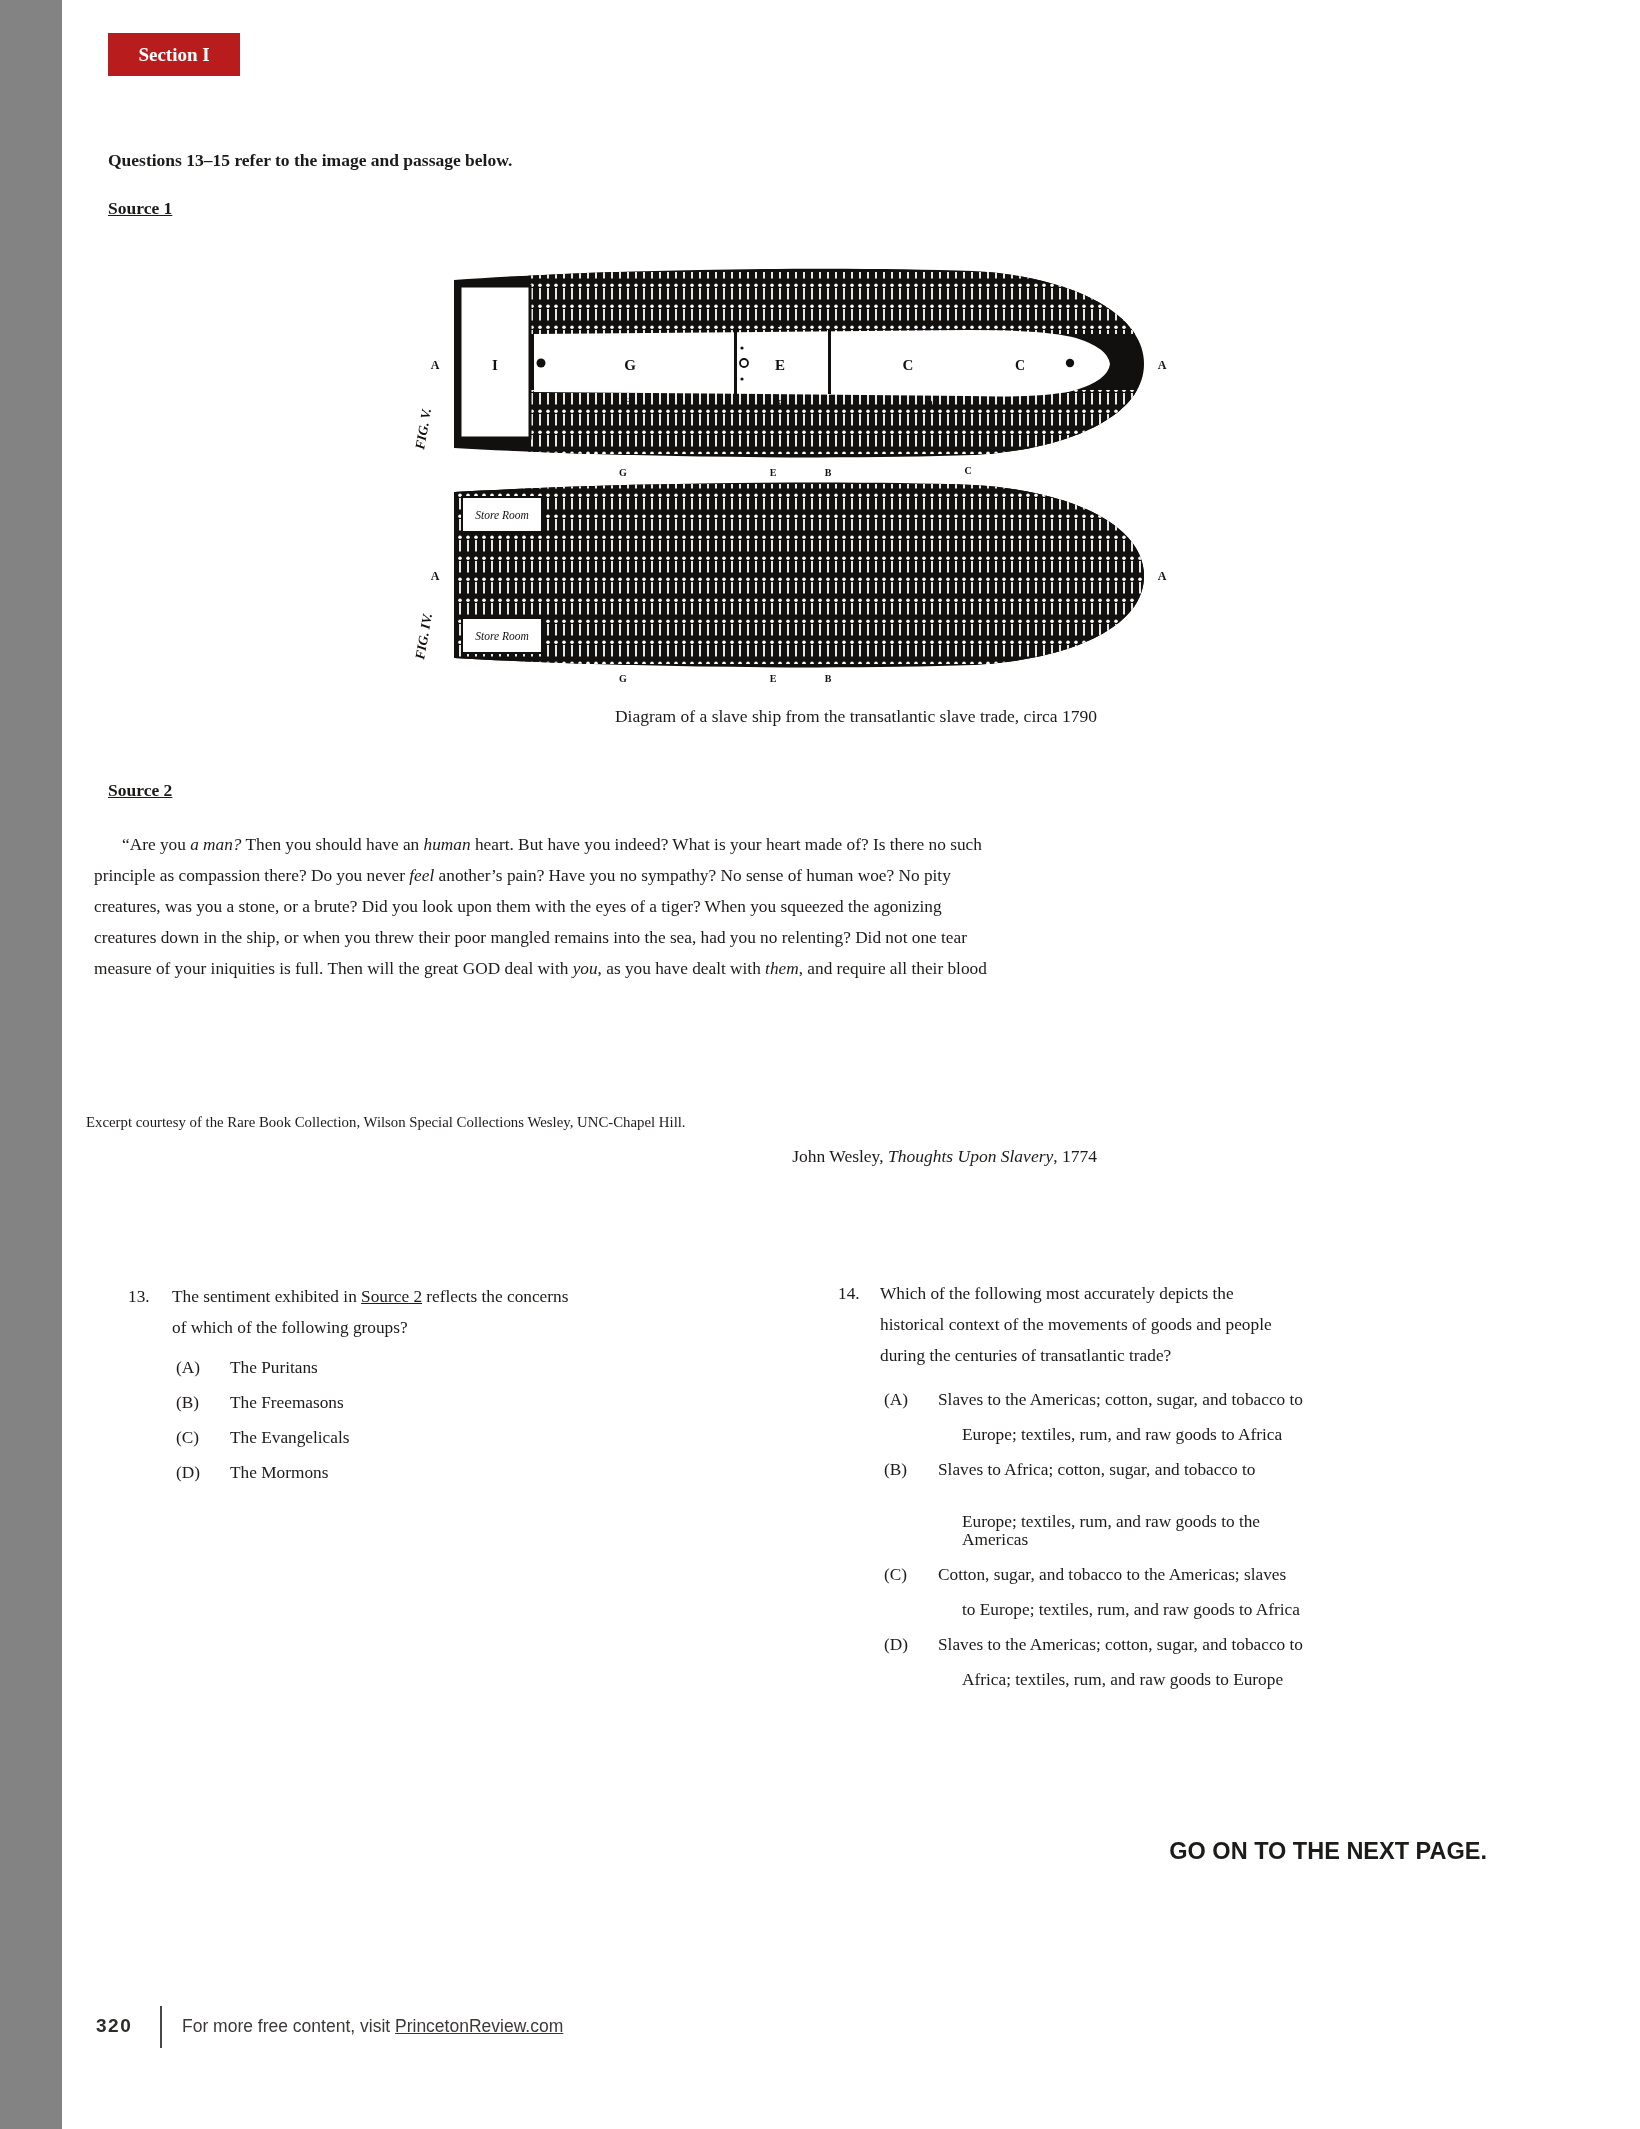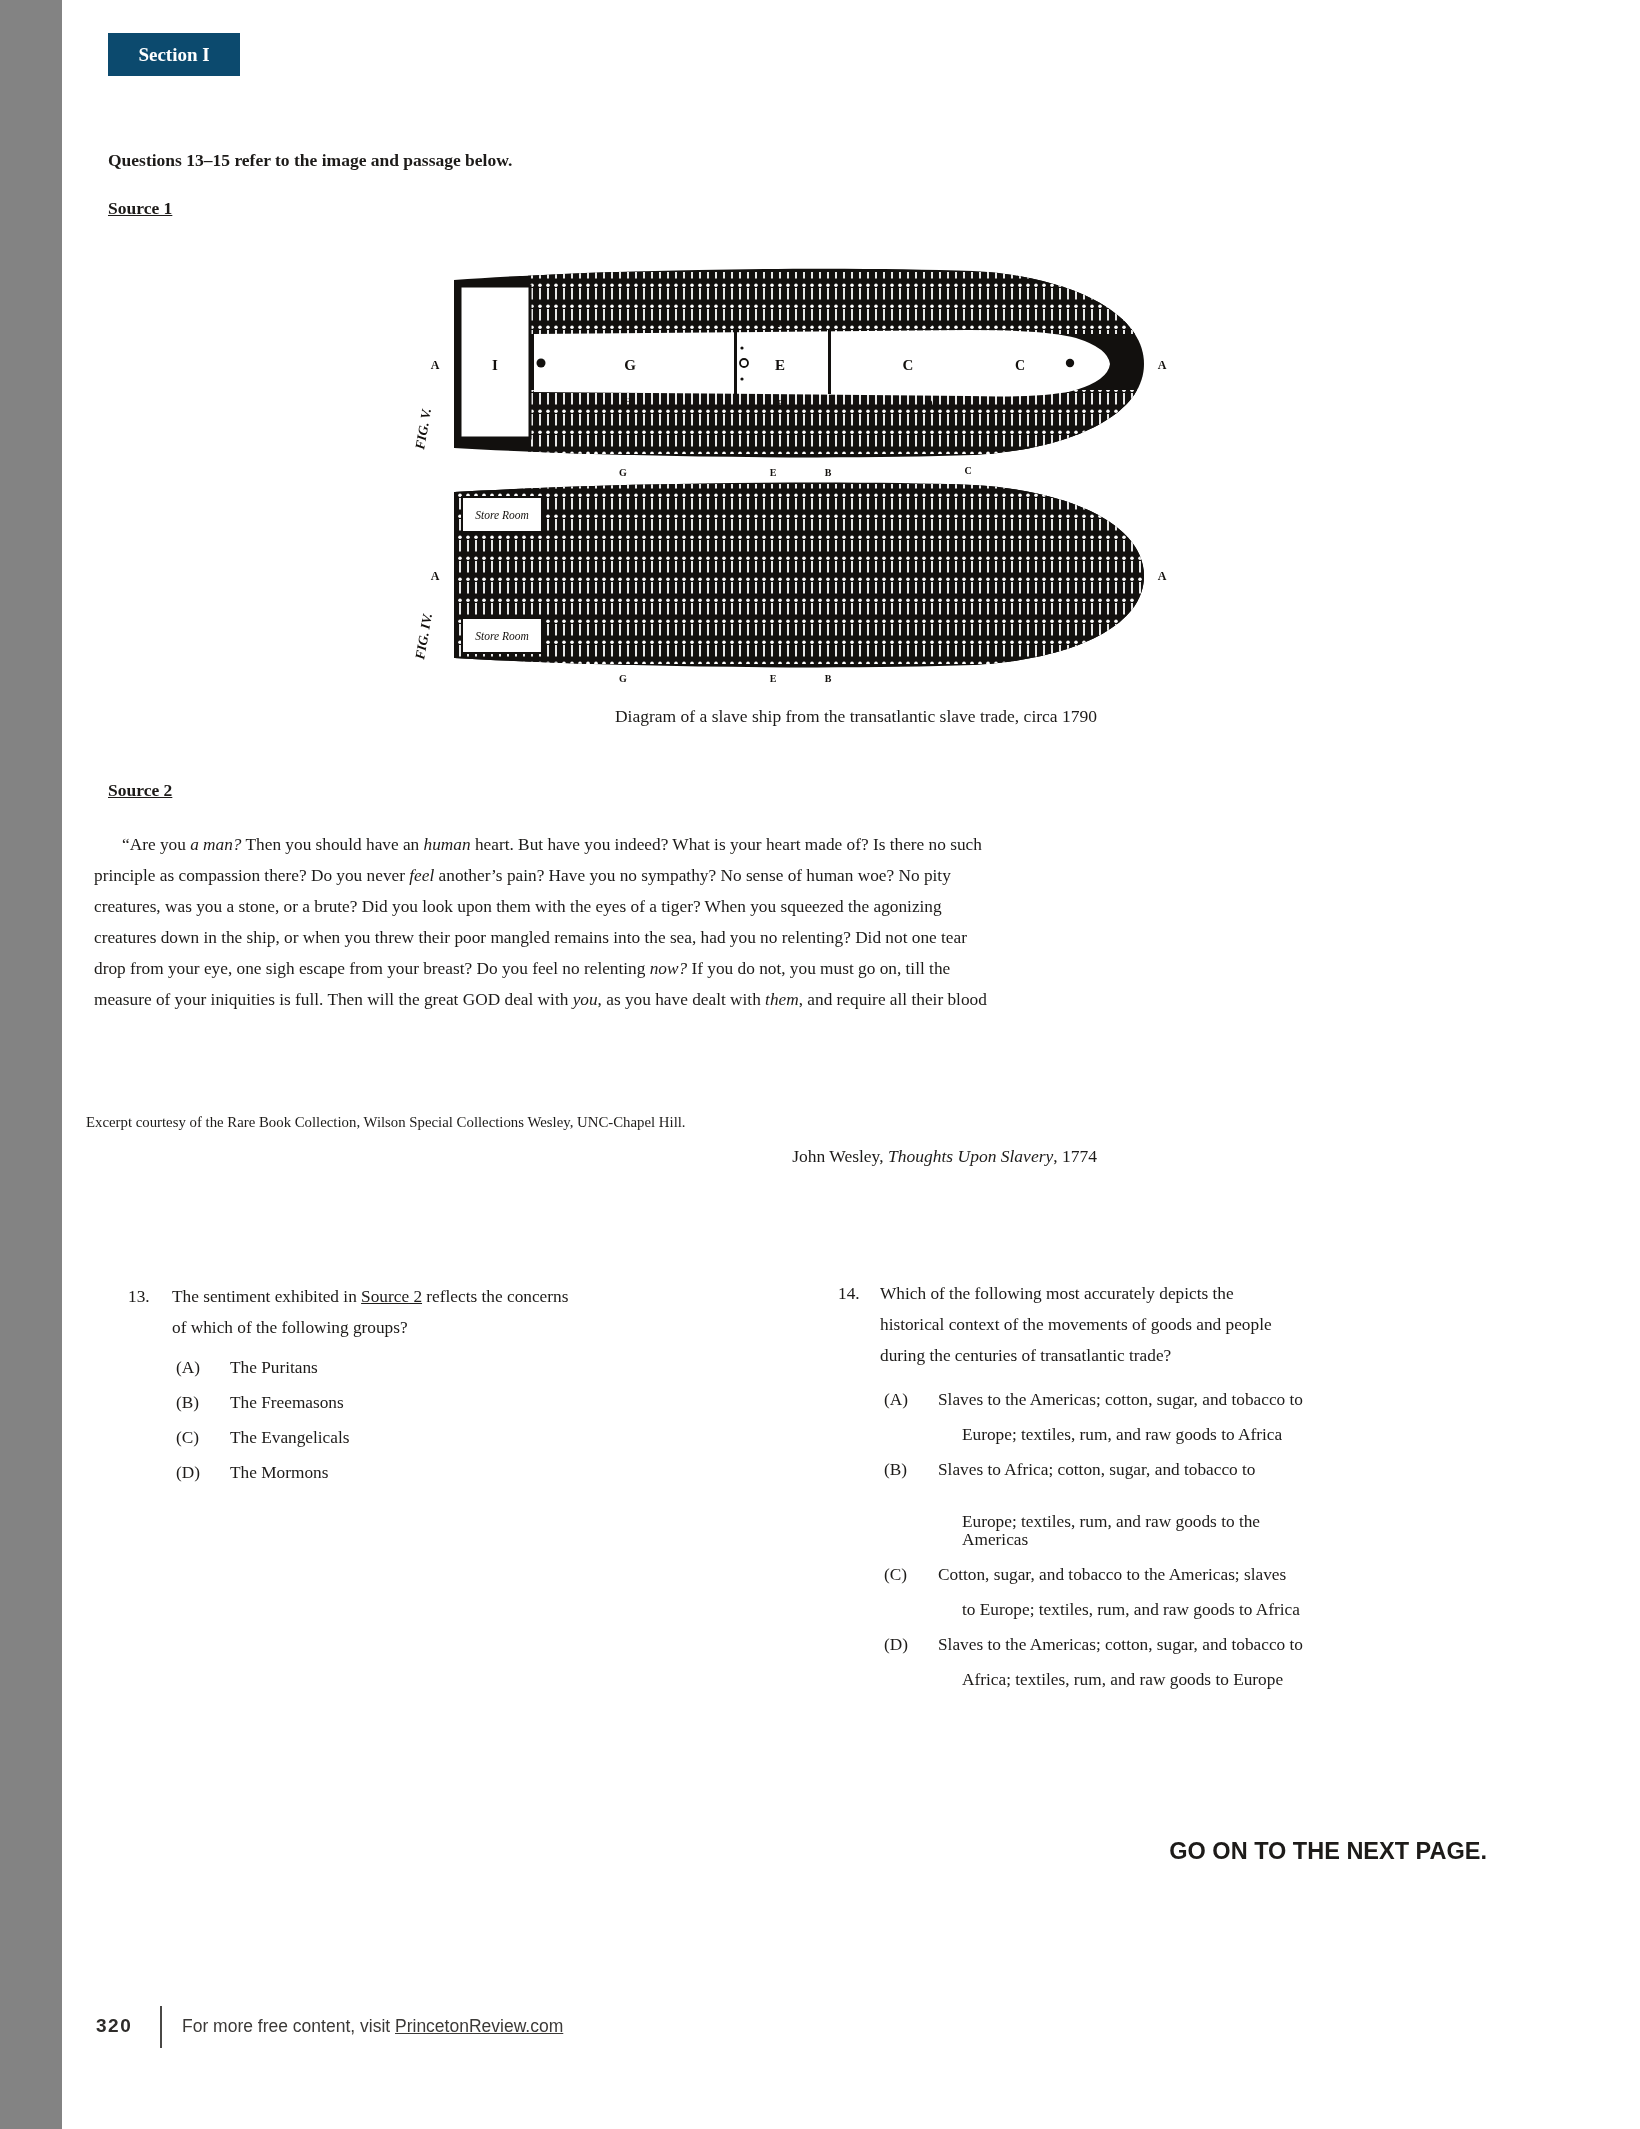--- a/index.html
+++ b/index.html
@@ -4,21 +4,21 @@
 <style>
   html,body{margin:0;padding:0;}
   body{
     width:1640px;height:2129px;position:relative;background:#ffffff;
     font-family:"Liberation Serif","DejaVu Serif",serif;color:#1d1b19;
     overflow:hidden;
   }
   .abs{position:absolute;}
   #gray-strip{left:0;top:0;width:62px;height:2129px;background:#838383;}
   #section-badge{
-    left:108px;top:33px;width:132px;height:43px;background:#0c4a6e;color:#ffffff;
+    left:108px;top:33px;width:132px;height:43px;background:#b91c1c;color:#ffffff;
     font-weight:bold;font-size:19px;text-align:center;line-height:43px;
   }
   #questions-header{left:108px;top:150px;font-weight:bold;font-size:17.5px;white-space:nowrap;}
   .source-label{font-weight:bold;font-size:17.5px;text-decoration:underline;white-space:nowrap;}
   #source1-label{left:108px;top:198px;}
   #source2-label{left:108px;top:780px;}
   #ship-figure{left:408px;top:260px;width:770px;height:424px;}
   #figure-caption{right:543px;top:706px;font-size:17.5px;white-space:nowrap;}
   #passage{left:94px;top:829px;font-size:17.3px;}
   .pline{line-height:31px;height:31px;white-space:nowrap;}
@@ -141,21 +141,20 @@
 
 <div class="abs" id="figure-caption">Diagram of a slave ship from the transatlantic slave trade, circa 1790</div>
 
 <div class="abs" id="source2-label"><span class="source-label">Source 2</span></div>
 
 <div class="abs" id="passage">
     <div class="pline"><span>“Are you </span><span class="it">a man?</span><span> Then you should have an </span><span class="it">human</span><span> heart. But have you indeed? What is your heart made of? Is there no such</span></div>
     <div class="pline"><span>principle as compassion there? Do you never </span><span class="it">feel</span><span> another’s pain? Have you no sympathy? No sense of human woe? No pity</span></div>
     <div class="pline"><span>creatures, was you a stone, or a brute? Did you look upon them with the eyes of a tiger? When you squeezed the agonizing</span></div>
     <div class="pline"><span>creatures down in the ship, or when you threw their poor mangled remains into the sea, had you no relenting? Did not one tear</span></div>
-    <div class="pline"><span>drop from your eye, one sigh escape from your breast? Do you feel no relenting </span><span class="it">now?</span><span> If you do not, you must go on, till the</span></div>
     <div class="pline"><span>measure of your iniquities is full. Then will the great GOD deal with </span><span class="it">you</span><span>, as you have dealt with </span><span class="it">them</span><span>, and require all their blood</span></div>
   </div>
 
 <div class="abs" id="credit-line">Excerpt courtesy of the Rare Book Collection, Wilson Special Collections Wesley, UNC-Chapel Hill.</div>
 
 <div class="abs" id="attribution"><span>John Wesley, </span><span class="it">Thoughts Upon Slavery</span><span>, 1774</span></div>
 
 <div class="abs qnum" id="q13-number">13.</div>
 <div class="abs" id="q13-stem">
     <div class="tline"><span>The sentiment exhibited in </span><span class="un">Source 2</span><span> reflects the concerns</span></div>

